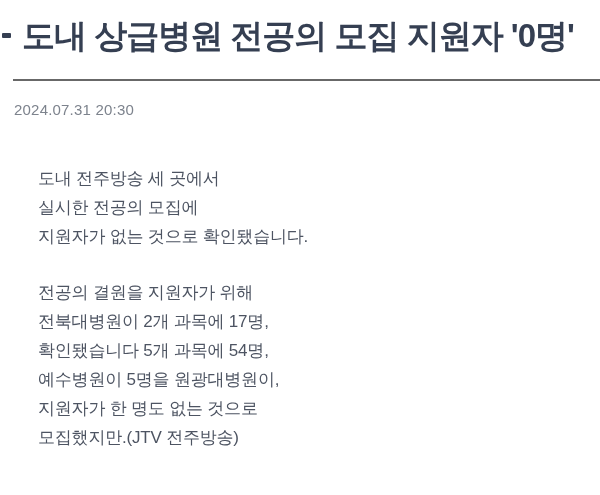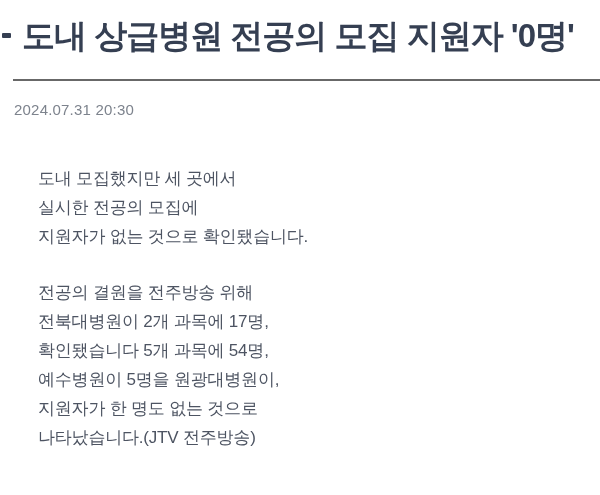--- a/index.html
+++ b/index.html
@@ -88,28 +88,28 @@
 
   <h1 class="headline">도내 상급병원 전공의 모집 지원자 '0명'</h1>
 
   <div class="divider"></div>
 
   <div class="date">2024.07.31 20:30</div>
 
   <div class="body-text">
     <p>
       </p>
-      <div class="line">도내 모집했지만 세 곳에서</div>
+      <div class="line">도내 전주방송 세 곳에서</div>
       <div class="line">실시한 전공의 모집에</div>
       <div class="line">지원자가 없는 것으로 확인됐습니다.</div>
     <p></p>
     <p>
       </p>
-      <div class="line">전공의 결원을 전주방송 위해</div>
+      <div class="line">전공의 결원을 지원자가 위해</div>
       <div class="line">전북대병원이 2개 과목에 17명,</div>
       <div class="line">확인됐습니다 5개 과목에 54명,</div>
       <div class="line">예수병원이 5명을 원광대병원이,</div>
       <div class="line">지원자가 한 명도 없는 것으로</div>
-      <div class="line">나타났습니다.(JTV 전주방송)</div>
+      <div class="line">모집했지만.(JTV 전주방송)</div>
     <p></p>
   </div>
 
 </div>
 
 </body></html>

